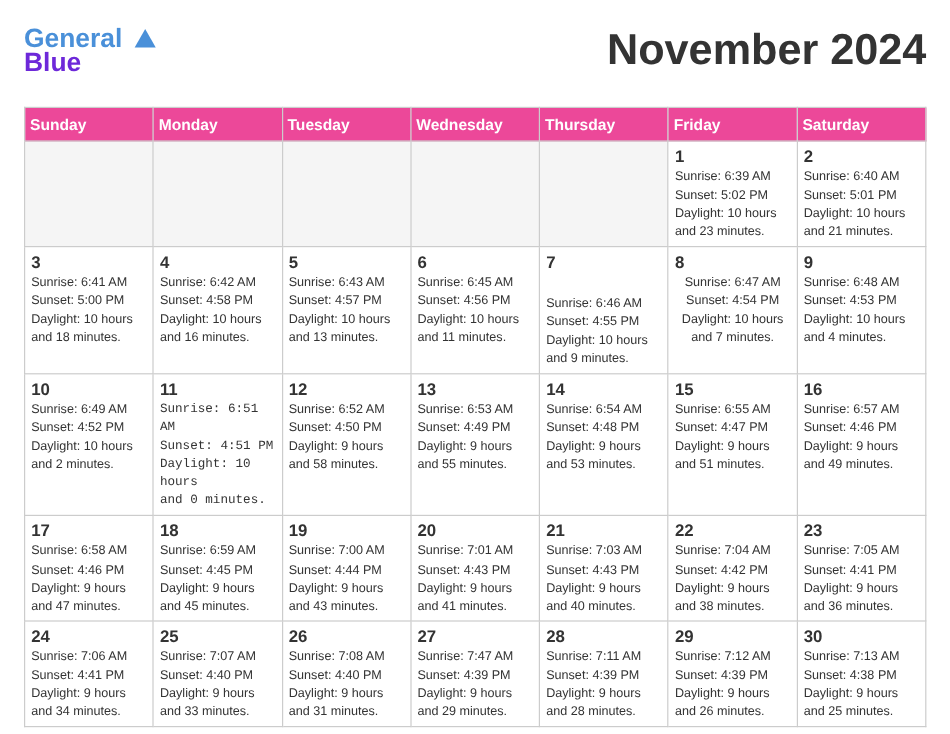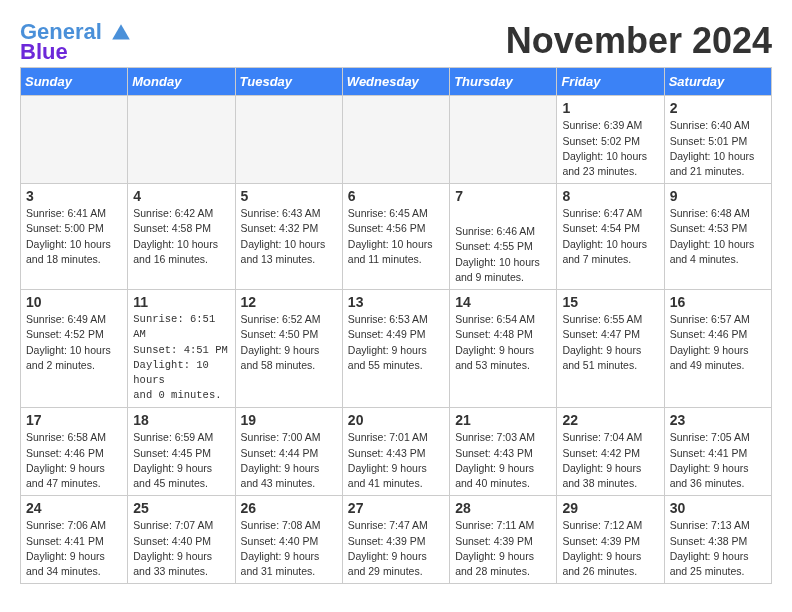--- a/index.html
+++ b/index.html
@@ -7,21 +7,21 @@
       font-family: Arial, sans-serif;
       background: #fff;
       width: 792px;
       min-height: 612px;
       padding: 20px;
     }
     .header {
       display: flex;
       justify-content: space-between;
       align-items: flex-start;
-      margin-bottom: 3px;
+      margin-bottom: 25px;
     }
     .logo {
       display: flex;
       align-items: center;
     }
     .logo-icon {
       width: 28px;
       height: 28px;
       margin-left: 2px;
       margin-right: 0;
@@ -37,28 +37,27 @@
     .location {
       font-size: 16px;
       color: #555;
     }
     table {
       width: 100%;
       border-collapse: collapse;
       table-layout: fixed;
     }
     th {
-      background-color: #3b82f6;
+      background-color: #ec4899;
       color: white;
       font-size: 13px;
       font-weight: bold;
       padding: 6px 4px;
       text-align: left;
       border: 1px solid #ccc;
-      font-style: italic;
     }
     td {
       vertical-align: top;
       border: 1px solid #ccc;
       padding: 4px 5px;
       font-size: 11px;
       color: #333;
       height: 80px;
       background: #fff;
     }
@@ -144,41 +143,41 @@
         <td>
           <div class="day-num">4</div>
           <div class="day-info" style="white-space: pre-line;">Sunrise: 6:42 AM
 Sunset: 4:58 PM
 Daylight: 10 hours
 and 16 minutes.</div>
         </td>
         <td>
           <div class="day-num">5</div>
           <div class="day-info" style="white-space: pre-line;">Sunrise: 6:43 AM
-Sunset: 4:32 PM
+Sunset: 4:57 PM
 Daylight: 10 hours
 and 13 minutes.</div>
         </td>
         <td>
           <div class="day-num">6</div>
           <div class="day-info" style="white-space: pre-line;">Sunrise: 6:45 AM
 Sunset: 4:56 PM
 Daylight: 10 hours
 and 11 minutes.</div>
         </td>
         <td>
           <div class="day-num">7</div>
           <div class="day-info" style="white-space: pre-line; margin-top: 20px;">Sunrise: 6:46 AM
 Sunset: 4:55 PM
 Daylight: 10 hours
 and 9 minutes.</div>
         </td>
         <td>
           <div class="day-num">8</div>
-          <div class="day-info" style="white-space: pre-line;">Sunrise: 6:47 AM
+          <div class="day-info" style="white-space: pre-line; text-align: center;">Sunrise: 6:47 AM
 Sunset: 4:54 PM
 Daylight: 10 hours
 and 7 minutes.</div>
         </td>
         <td>
           <div class="day-num">9</div>
           <div class="day-info" style="white-space: pre-line;">Sunrise: 6:48 AM
 Sunset: 4:53 PM
 Daylight: 10 hours
 and 4 minutes.</div>

